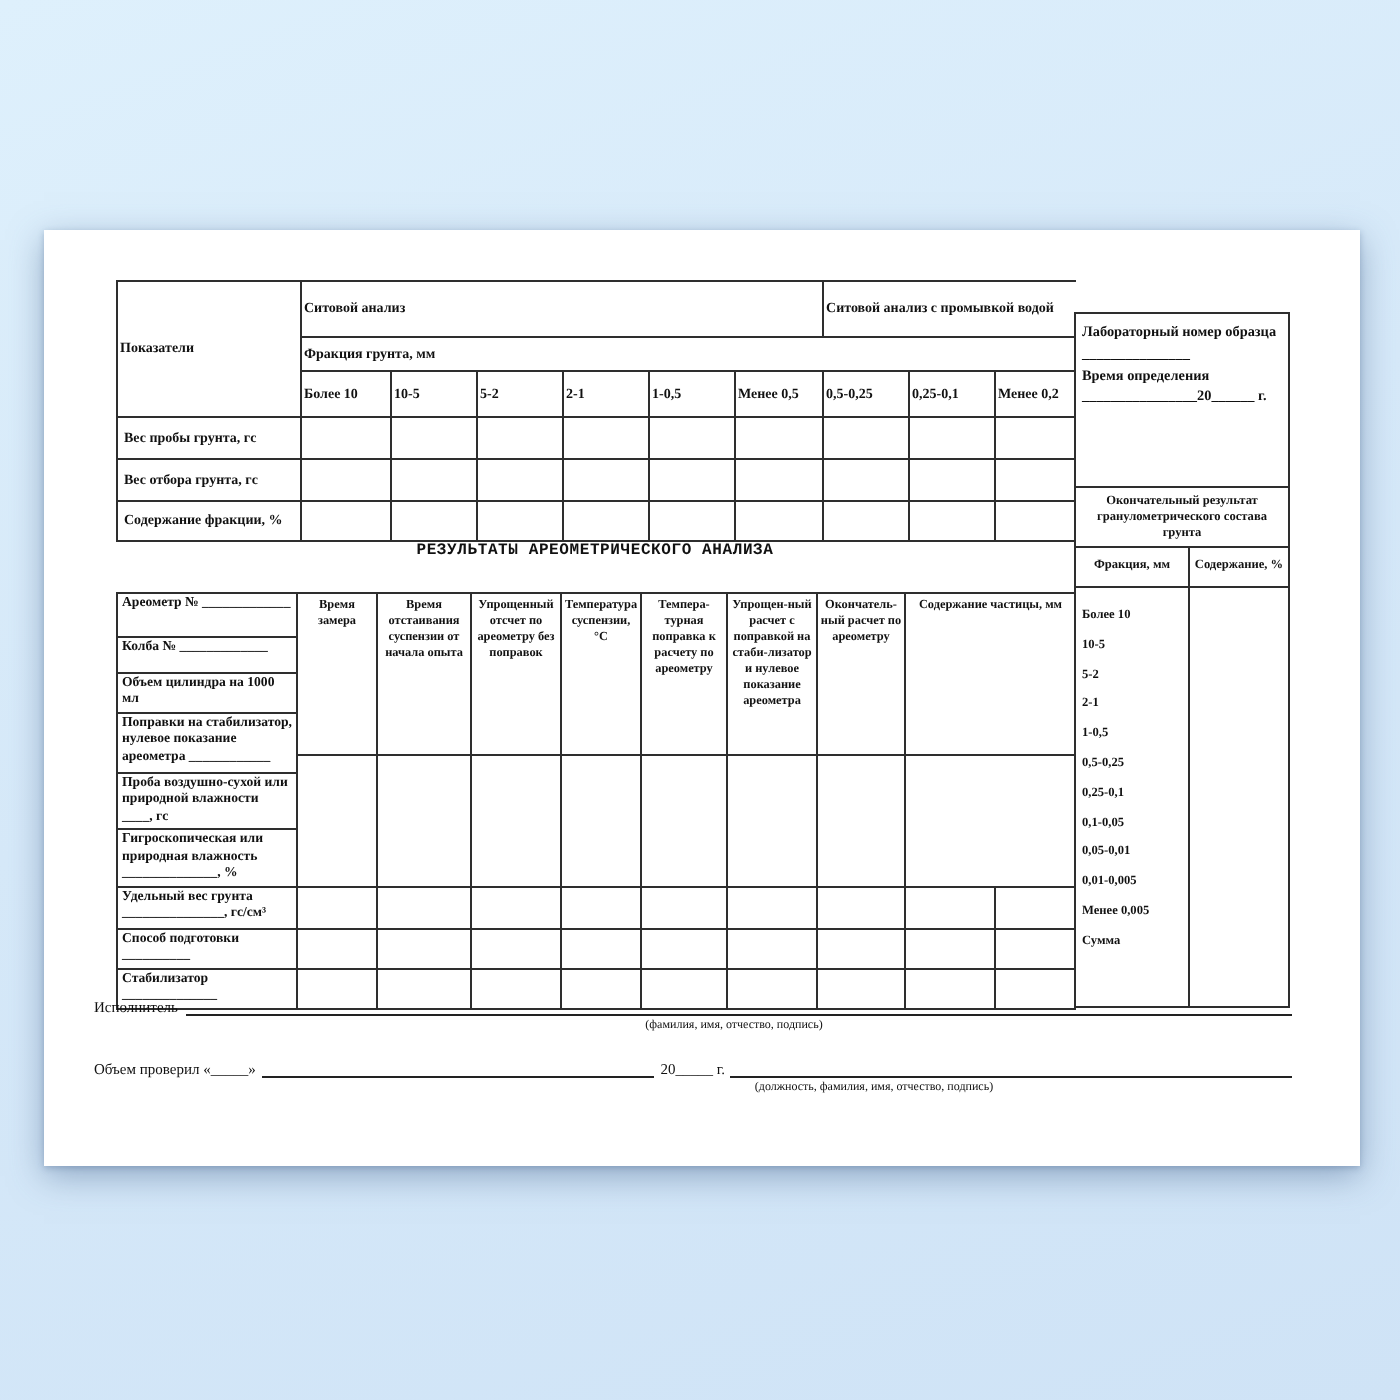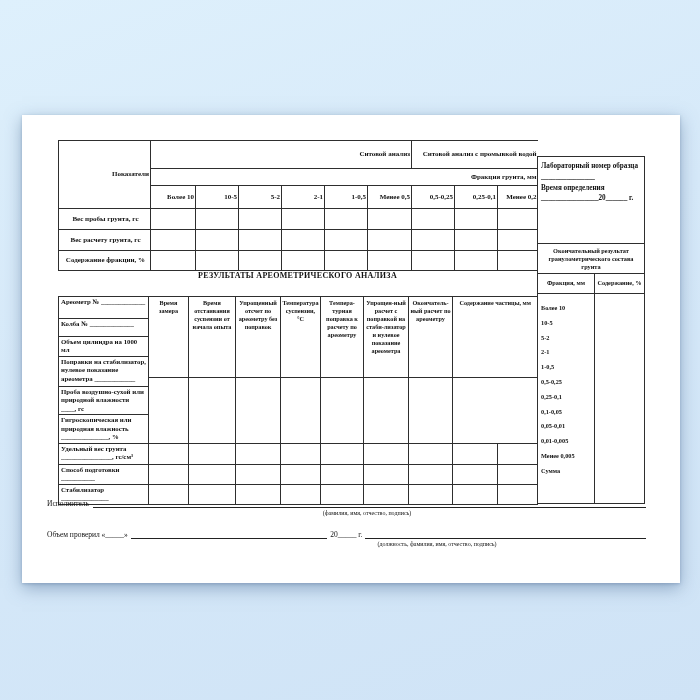--- a/index.html
+++ b/index.html
@@ -14,29 +14,29 @@
     box-shadow:0 5px 16px rgba(80,110,150,.5),0 1px 3px rgba(80,110,150,.35);
     color:#111;
   }
   table{border-collapse:collapse;table-layout:fixed;}
   td{border:1px solid #2e2e2e;padding:0 1px;overflow:hidden;}
   td.nr{border-right:none;}
 
   
   .sieve-table{position:absolute;left:36px;top:25px;width:479px;
     font-weight:bold;font-size:7px;line-height:1.2;}
-  .sieve-table .hd{text-align:right;vertical-align:middle;}
-  .sieve-table .lbl{text-align:center;vertical-align:middle;padding-left:3px;}
+  .sieve-table .hd{text-align:left;vertical-align:middle;}
+  .sieve-table .lbl{text-align:left;vertical-align:middle;padding-left:3px;}
   .sieve-table tr.r1{height:28px}.sieve-table tr.r2{height:17px}
   .sieve-table tr.r3{height:23px}.sieve-table tr.r4{height:21px}
   .sieve-table tr.r5{height:21px}.sieve-table tr.r6{height:20px}
 
   
   .section-title{position:absolute;left:36px;top:156px;width:479px;
-    text-align:center;font-weight:bold;font-size:8px;letter-spacing:.3px;}
+    text-align:center;font-weight:bold;font-size:8px;letter-spacing:.3px;font-family:Liberation Mono, monospace;}
 
   
   .areo-table{position:absolute;left:36px;top:181px;width:479px;
     font-weight:bold;font-size:6.8px;line-height:1.25;}
   .areo-table .hd{font-size:6.2px;line-height:1.3;text-align:center;vertical-align:top;padding-top:2px;}
   .areo-table .lbl{vertical-align:top;padding:1px 2px;}
   .areo-table tr.a1{height:22px}.areo-table tr.a2{height:18px}
   .areo-table tr.a3{height:16px}.areo-table tr.a4{height:21px}
   .areo-table tr.a5{height:9px}.areo-table tr.a6{height:23px}
   .areo-table tr.a7{height:27px}.areo-table tr.a8{height:21px}
@@ -117,21 +117,21 @@
           <td class="e"></td>
       <td class="e"></td>
           <td class="e"></td>
       <td class="e"></td>
           <td class="e"></td>
       <td class="e"></td>
           <td class="e"></td>
       <td class="e nr"></td>
     </tr>
     <tr class="r5">
-      <td class="lbl">Вес расчету грунта, гс</td>
+      <td class="lbl">Вес отбора грунта, гс</td>
       <td class="e"></td>
           <td class="e"></td>
       <td class="e"></td>
           <td class="e"></td>
       <td class="e"></td>
           <td class="e"></td>
       <td class="e"></td>
           <td class="e"></td>
       <td class="e nr"></td>
     </tr>

